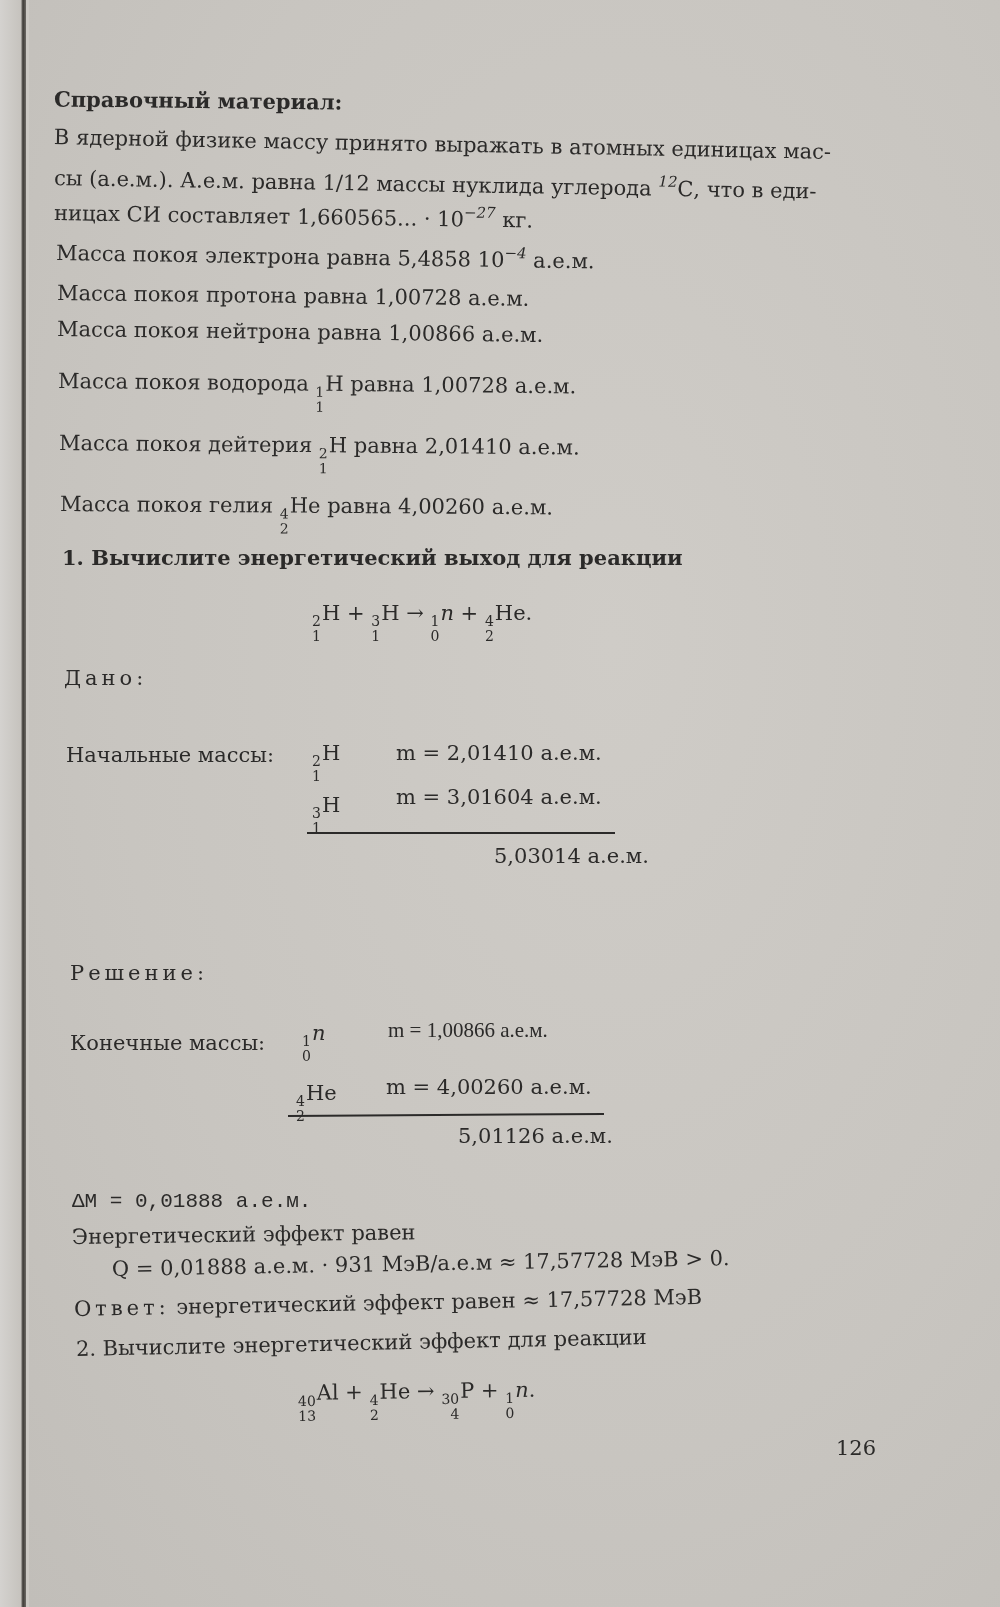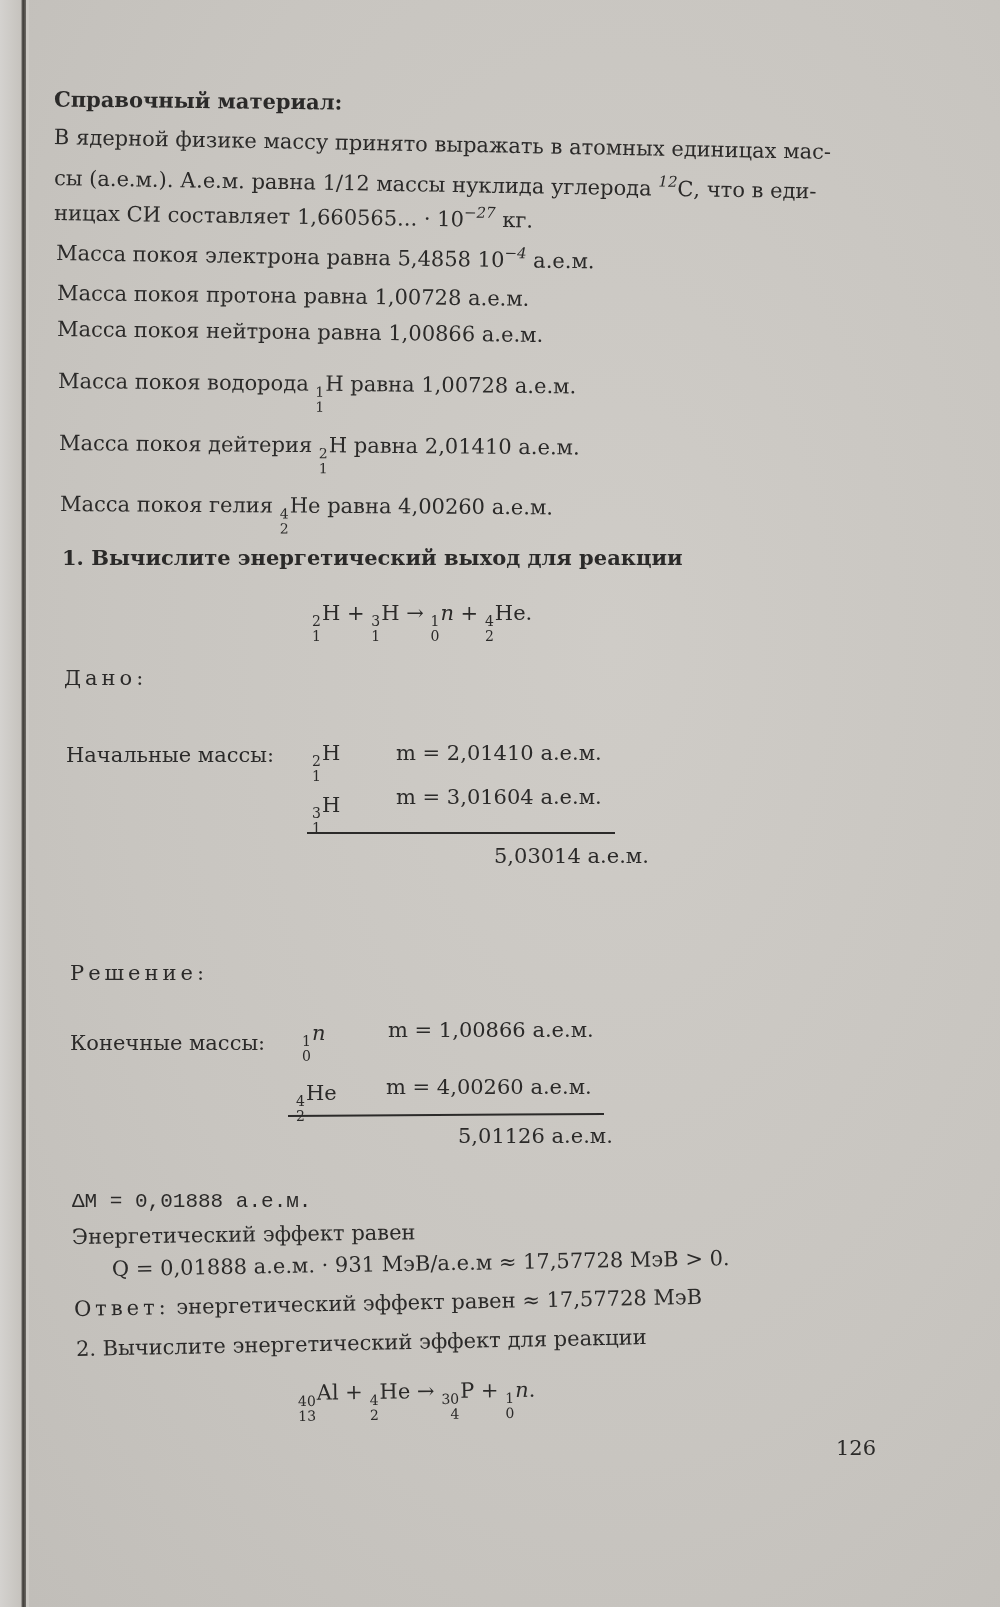--- a/index.html
+++ b/index.html
@@ -113,21 +113,21 @@
 
 <div class="line spaced" style="left:70px; top:960px;">Решение:</div>
 
 <div class="line" style="left:70px; top:1030px;">Конечные массы:</div>
 <div class="line" style="left:302px; top:1020px;">
   <span class="iso"><span class="nums">
         <span>1</span>
         <span>0</span>
       </span><span class="sym ital">n</span></span>
 </div>
-<div class="line" style="left:388px; top:1017px;">m = 1,00866 а.е.м.</div>
+<div class="line" style="left:388px; top:1017px;font-family:Liberation Serif, serif;">m = 1,00866 а.е.м.</div>
 <div class="line" style="left:296px; top:1080px;">
   <span class="iso"><span class="nums">
         <span>4</span>
         <span>2</span>
       </span><span class="sym">He</span></span>
 </div>
 <div class="line" style="left:386px; top:1074px;">m = 4,00260 а.е.м.</div>
 <div class="rule" style="left:288px; top:1114px; width:316px; transform:rotate(-0.4deg);"></div>
 <div class="line" style="left:458px; top:1123px;">5,01126 а.е.м.</div>
 

